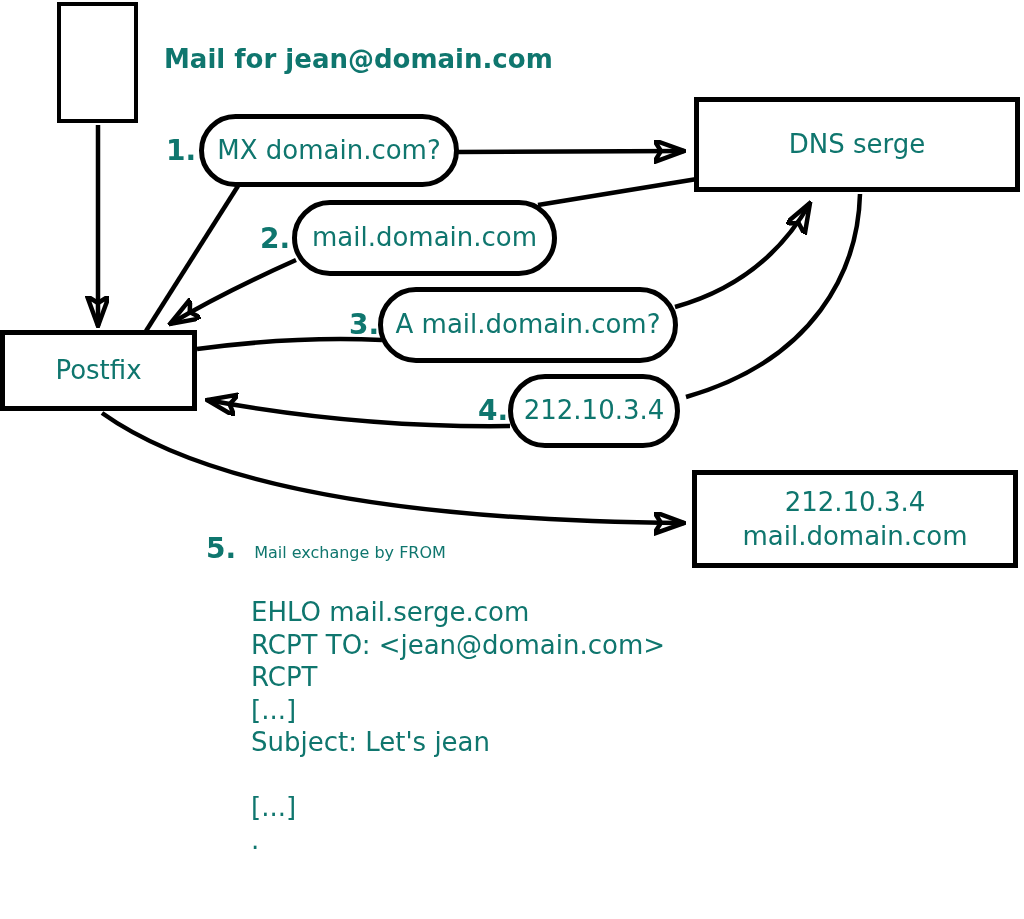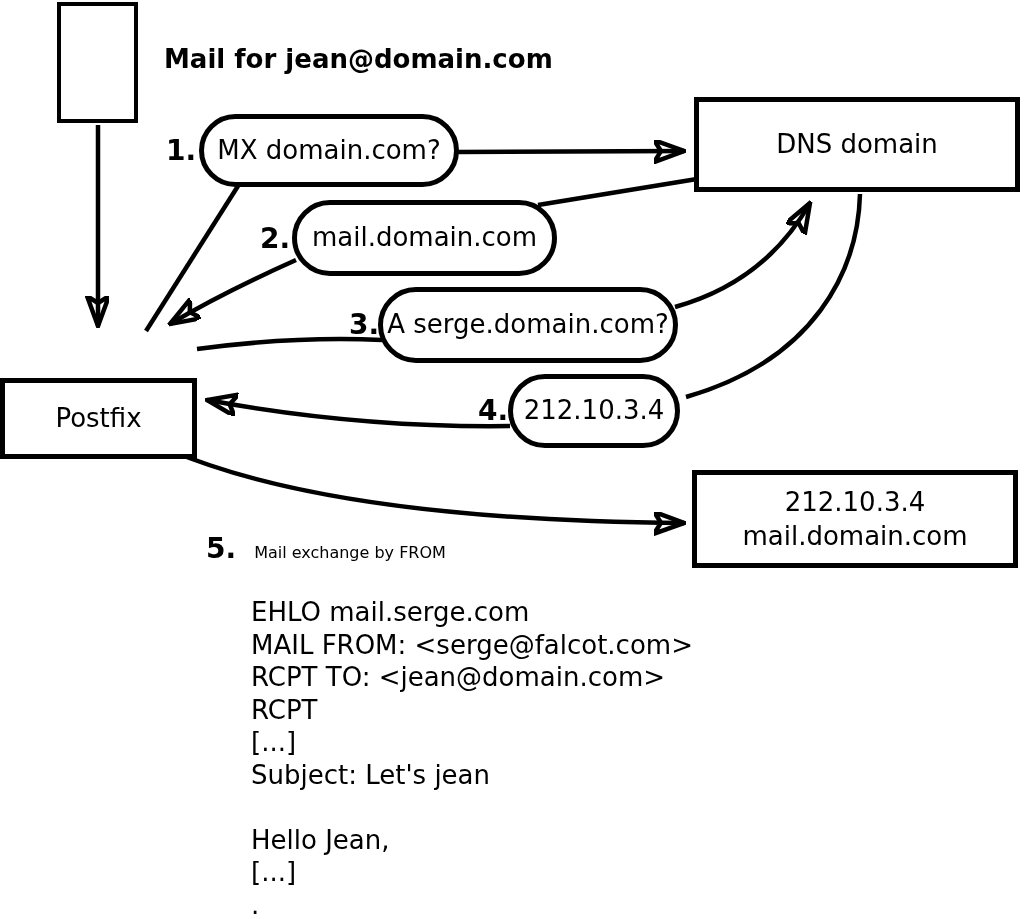--- a/index.html
+++ b/index.html
@@ -1,18 +1,18 @@
 <!DOCTYPE html>
 <html><head>
 <meta charset="utf-8">
 <style>
   html,body{margin:0;padding:0;background:#ffffff;}
   .canvas{
     position:relative;width:1024px;height:919px;background:#ffffff;overflow:hidden;
-    font-family:"DejaVu Sans","Liberation Sans",sans-serif;color:#000000;
+    font-family:"DejaVu Sans","Liberation Sans",sans-serif;color:#0f766e;
   }
   .wires{position:absolute;left:0;top:0;z-index:1;}
   .wires path{fill:none;stroke:#000000;stroke-width:4.5;}
   .node{
     position:absolute;background:#ffffff;border:5px solid #000000;box-sizing:border-box;
     display:flex;align-items:center;justify-content:center;z-index:2;
     font-size:26px;line-height:1.2;text-align:center;
   }
   .envelope{border-width:4px;}
   .pill{border-radius:45px;}
@@ -46,26 +46,26 @@
     <path d="M675,307 Q765,282 810,203" marker-end="url(#ah)"></path>
     <path d="M860,194 C858,270 815,360 686,397"></path>
     <path d="M510,426 Q360,428 207,400" marker-end="url(#ah)"></path>
     <path d="M102,413 C210,490 420,521 684,523" marker-end="url(#ah)"></path>
   </svg>
 
   <div class="node envelope" style="left:57px;top:2px;width:81px;height:121px;"></div>
 
   <div class="freelabel bold" style="left:164px;top:44px;">Mail for jean@domain.com</div>
 
-  <div class="node" style="left:0px;top:330px;width:197px;height:81px;margin-top:48px;">
+  <div class="node" style="left:0px;top:330px;width:197px;height:81px;">
     <span>Postfix</span>
   </div>
 
   <div class="node" style="left:694px;top:97px;width:326px;height:95px;">
-    <span>DNS domain</span>
+    <span>DNS serge</span>
   </div>
 
   <div class="node" style="left:692px;top:470px;width:326px;height:98px;">
     <div class="mailserver-inner">
       <div>212.10.3.4</div>
       <div>mail.domain.com</div>
     </div>
   </div>
 
   <span class="stepnum" style="left:166px;top:137px;">1.</span>
@@ -73,39 +73,37 @@
     <span>MX domain.com?</span>
   </div>
 
   <span class="stepnum" style="left:260px;top:225px;">2.</span>
   <div class="node pill" style="left:292px;top:200px;width:265px;height:76px;">
     <span>mail.domain.com</span>
   </div>
 
   <span class="stepnum" style="left:349px;top:311px;">3.</span>
   <div class="node pill" style="left:378px;top:287px;width:300px;height:76px;">
-    <span>A serge.domain.com?</span>
+    <span>A mail.domain.com?</span>
   </div>
 
   <span class="stepnum" style="left:478px;top:397px;">4.</span>
   <div class="node pill" style="left:508px;top:374px;width:172px;height:74px;">
     <span>212.10.3.4</span>
   </div>
 
   <div class="step5row" style="left:206px;top:532px;">
     <span class="bold" style="font-size:28px;">5.</span>
     <span>Mail exchange by FROM</span>
   </div>
 
   <div class="transcript" style="left:251px;top:596px;">
     <div>EHLO mail.serge.com</div>
-    <div>MAIL FROM: &lt;serge@falcot.com&gt;</div>
     <div>RCPT TO: &lt;jean@domain.com&gt;</div>
     <div>RCPT</div>
     <div>[...]</div>
     <div>Subject: Let's jean</div>
     <div></div>
-    <div>Hello Jean,</div>
     <div>[...]</div>
     <div>.</div>
   </div>
 
 </div>
 
 </body></html>

